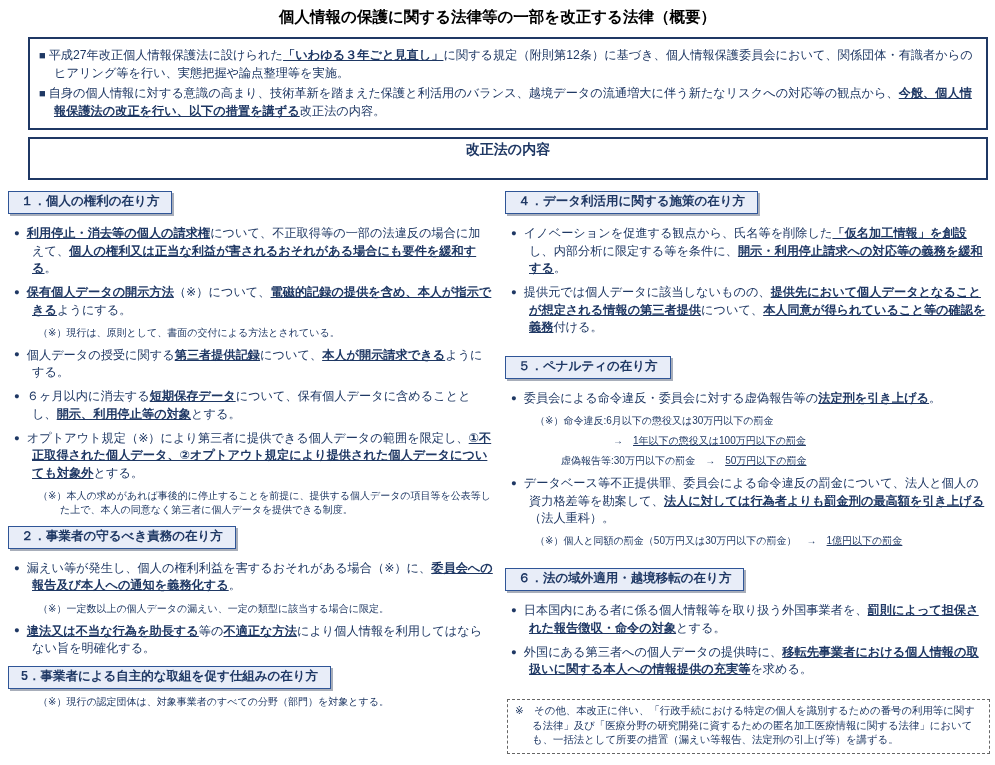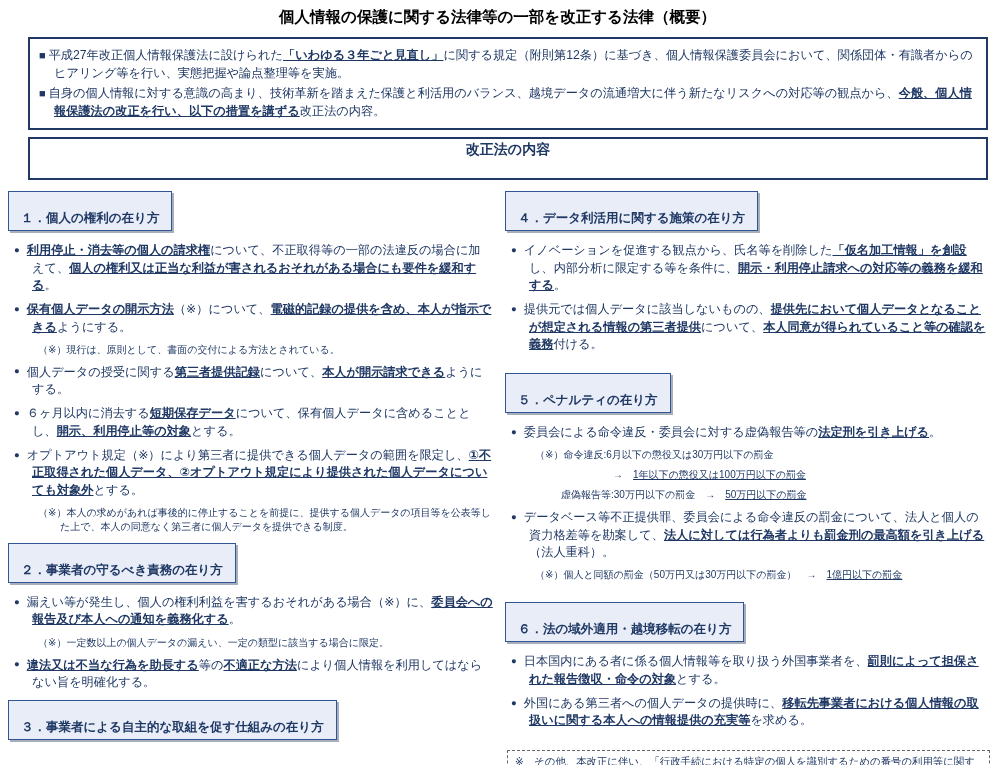--- a/index.html
+++ b/index.html
@@ -8,21 +8,21 @@
   .page{width:995px;height:765px;padding:3px 0 0;color:var(--text,#1f3864);overflow:hidden;}
   .title{color:#000000;font-size:15.5px;font-weight:700;text-align:center;margin:4px 0 9px;}
   .intro-box{border:2px solid var(--border,#1f3864);margin:0 7px 0 28px;padding:5px 9px 6px;font-size:12.2px;line-height:1.48;}
   .intro-line{padding-left:15px;text-indent:-15px;margin:2px 0;}
   .sq{font-size:11px;margin-right:3px;}
   .content-header{border:2px solid var(--border,#1f3864);margin:7px 7px 0 28px;padding:2px 0 19px;text-align:center;font-weight:700;font-size:14px;}
   .columns{display:flex;gap:12px;padding:0 5px 0 8px;margin-top:11px;align-items:flex-start;}
   .col{flex:1;min-width:0;}
   .sec{margin-bottom:9px;}
   #col-right .sec{margin-bottom:20px;}
-  .sec-heading{display:inline-block;border:1.5px solid var(--heading-border,#2f5597);background:var(--heading-bg,#e8edf8);box-shadow:2px 2px 0 rgba(110,120,140,.6);padding:18px 12px 3px;font-weight:700;font-size:12.5px;margin-bottom:4px;}
+  .sec-heading{display:inline-block;border:1.5px solid var(--heading-border,#2f5597);background:var(--heading-bg,#e8edf8);box-shadow:2px 2px 0 rgba(110,120,140,.6);padding:1px 12px 3px;font-weight:700;font-size:12.5px;margin-bottom:4px;}
   .item{font-size:12.2px;line-height:1.42;margin:7px 0 7px 6px;padding-left:18px;text-indent:-18px;}
   .item .marker{font-size:9.5px;vertical-align:1.5px;margin-right:7px;}
   .note{font-size:10px;line-height:1.4;margin:2px 0 6px 30px;padding-left:22px;text-indent:-22px;}
   .b{font-weight:700;}
   .u{text-decoration:underline;text-align:center;}
   .footnote-box{border:1.6px dashed #666;margin:8px 0 0 2px;padding:4px 7px 5px;font-size:10.4px;line-height:1.42;}
   .fn-line{padding-left:17px;text-indent:-17px;}
 </style>
 </head>
 <body>
@@ -34,21 +34,21 @@
       <div class="intro-line"><span class="sq">■</span><span>平成27年改正個人情報保護法に設けられた</span><span class="b u">「いわゆる３年ごと見直し」</span><span>に関する規定（附則第12条）に基づき、個人情報保護委員会において、関係団体・有識者からのヒアリング等を行い、実態把握や論点整理等を実施。</span></div>
       <div class="intro-line"><span class="sq">■</span><span>自身の個人情報に対する意識の高まり、技術革新を踏まえた保護と利活用のバランス、越境データの流通増大に伴う新たなリスクへの対応等の観点から、</span><span class="b u">今般、個人情報保護法の改正を行い、以下の措置を講ずる</span><span>改正法の内容。</span></div>
     </div>
 
   <div class="content-header">改正法の内容</div>
 
   <div class="columns">
     <div class="col" id="col-left">
         <div class="sec"><div class="sec-heading">１．個人の権利の在り方</div><div class="item"><span class="marker">●</span><span class="b u">利用停止・消去等の個人の請求権</span><span>について、不正取得等の一部の法違反の場合に加えて、</span><span class="b u">個人の権利又は正当な利益が害されるおそれがある場合にも要件を緩和する</span><span>。</span></div><div class="item"><span class="marker">●</span><span class="b u">保有個人データの開示方法</span><span>（※）について、</span><span class="b u">電磁的記録の提供を含め、本人が指示できる</span><span>ようにする。</span></div><div class="note"><span>（※）現行は、原則として、書面の交付による方法とされている。</span></div><div class="item"><span class="marker">●</span><span>個人データの授受に関する</span><span class="b u">第三者提供記録</span><span>について、</span><span class="b u">本人が開示請求できる</span><span>ようにする。</span></div><div class="item"><span class="marker">●</span><span>６ヶ月以内に消去する</span><span class="b u">短期保存データ</span><span>について、保有個人データに含めることとし、</span><span class="b u">開示、利用停止等の対象</span><span>とする。</span></div><div class="item"><span class="marker">●</span><span>オプトアウト規定（※）により第三者に提供できる個人データの範囲を限定し、</span><span class="b u">①不正取得された個人データ、②オプトアウト規定により提供された個人データについても対象外</span><span>とする。</span></div><div class="note"><span>（※）本人の求めがあれば事後的に停止することを前提に、提供する個人データの項目等を公表等した上で、本人の同意なく第三者に個人データを提供できる制度。</span></div></div>
         <div class="sec"><div class="sec-heading">２．事業者の守るべき責務の在り方</div><div class="item"><span class="marker">●</span><span>漏えい等が発生し、個人の権利利益を害するおそれがある場合（※）に、</span><span class="b u">委員会への報告及び本人への通知を義務化する</span><span>。</span></div><div class="note"><span>（※）一定数以上の個人データの漏えい、一定の類型に該当する場合に限定。</span></div><div class="item"><span class="marker">●</span><span class="b u">違法又は不当な行為を助長する</span><span>等の</span><span class="b u">不適正な方法</span><span>により個人情報を利用してはならない旨を明確化する。</span></div></div>
-        <div class="sec"><div class="sec-heading">３．事業者による自主的な取組を促す仕組みの在り方</div></div>
+        <div class="sec"><div class="sec-heading">5．事業者による自主的な取組を促す仕組みの在り方</div><div class="note"><span>（※）現行の認定団体は、対象事業者のすべての分野（部門）を対象とする。</span></div></div>
       </div>
     <div class="col" id="col-right">
         <div class="sec"><div class="sec-heading">４．データ利活用に関する施策の在り方</div><div class="item"><span class="marker">●</span><span>イノベーションを促進する観点から、氏名等を削除した</span><span class="b u">「仮名加工情報」を創設</span><span>し、内部分析に限定する等を条件に、</span><span class="b u">開示・利用停止請求への対応等の義務を緩和する</span><span>。</span></div><div class="item"><span class="marker">●</span><span>提供元では個人データに該当しないものの、</span><span class="b u">提供先において個人データとなることが想定される情報の第三者提供</span><span>について、</span><span class="b u">本人同意が得られていること等の確認を義務</span><span>付ける。</span></div></div>
         <div class="sec"><div class="sec-heading">５．ペナルティの在り方</div><div class="item"><span class="marker">●</span><span>委員会による命令違反・委員会に対する虚偽報告等の</span><span class="b u">法定刑を引き上げる</span><span>。</span></div><div class="note"><span>（※）命令違反:6月以下の懲役又は30万円以下の罰金</span></div><div class="note" style="margin-left: 108px;"><span>→　</span><span class="u">1年以下の懲役又は100万円以下の罰金</span></div><div class="note" style="margin-left: 56px;"><span>虚偽報告等:30万円以下の罰金　→　</span><span class="u">50万円以下の罰金</span></div><div class="item"><span class="marker">●</span><span>データベース等不正提供罪、委員会による命令違反の罰金について、法人と個人の資力格差等を勘案して、</span><span class="b u">法人に対しては行為者よりも罰金刑の最高額を引き上げる</span><span>（法人重科）。</span></div><div class="note"><span>（※）個人と同額の罰金（50万円又は30万円以下の罰金）　→　</span><span class="u">1億円以下の罰金</span></div></div>
         <div class="sec"><div class="sec-heading">６．法の域外適用・越境移転の在り方</div><div class="item"><span class="marker">●</span><span>日本国内にある者に係る個人情報等を取り扱う外国事業者を、</span><span class="b u">罰則によって担保された報告徴収・命令の対象</span><span>とする。</span></div><div class="item"><span class="marker">●</span><span>外国にある第三者への個人データの提供時に、</span><span class="b u">移転先事業者における個人情報の取扱いに関する本人への情報提供の充実等</span><span>を求める。</span></div></div>
         <div class="footnote-box">
           <div class="fn-line"><span>※　</span><span>その他、本改正に伴い、「行政手続における特定の個人を識別するための番号の利用等に関する法律」及び「医療分野の研究開発に資するための匿名加工医療情報に関する法律」においても、一括法として所要の措置（漏えい等報告、法定刑の引上げ等）を講ずる。</span></div>
         </div>
       </div>
   </div>

